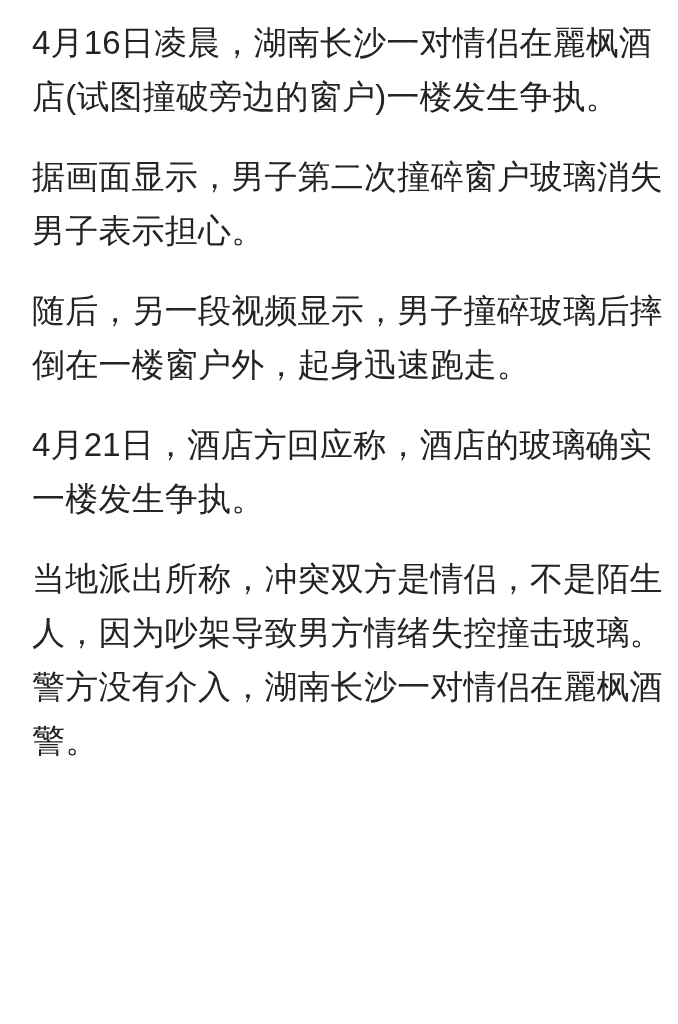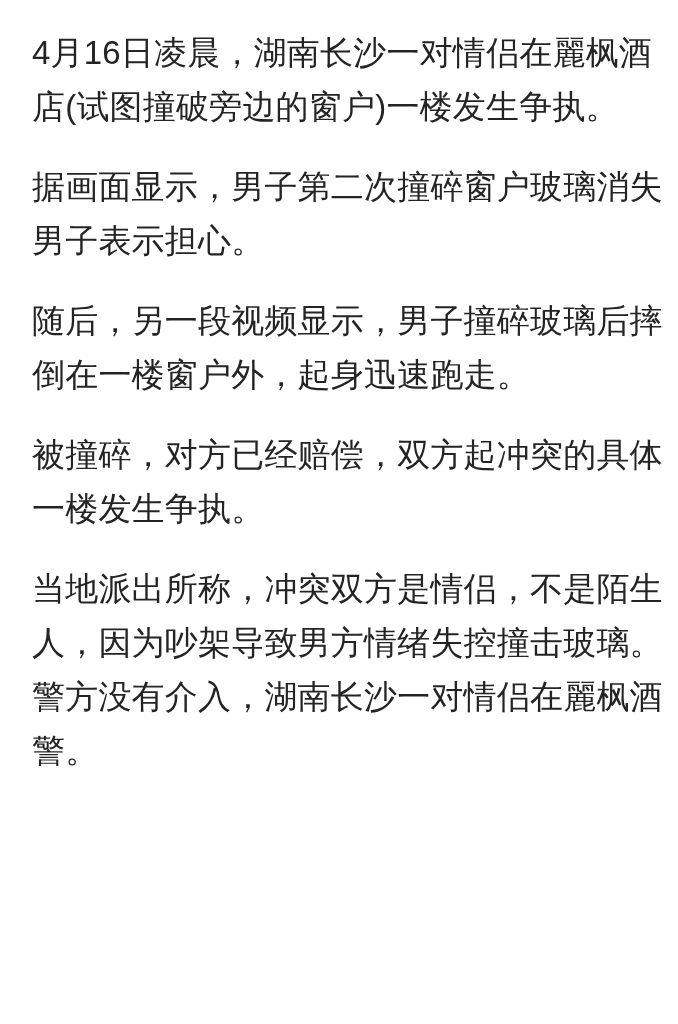--- a/index.html
+++ b/index.html
@@ -9,21 +9,21 @@
   body {
     width: 678px;
     height: 1024px;
     background: #ffffff;
     overflow: hidden;
     font-family: "Liberation Sans", "DejaVu Sans", sans-serif;
   }
   .article {
     box-sizing: border-box;
     width: 538px;
-    padding: 26px 20px 0 32px;
+    padding: 16px 20px 0 32px;
   }
   .para {
     margin: 0 0 26px 0;
   }
   .line {
     font-size: 33px;
     line-height: 54px;
     color: #242424;
     white-space: nowrap;
     letter-spacing: 0.2px;
@@ -47,21 +47,21 @@
     <div class="line">据画面显示，男子第二次撞碎窗户玻璃消失</div>
     <div class="line">男子表示担心。</div>
   </section>
 
   <section class="para">
     <div class="line">随后，另一段视频显示，男子撞碎玻璃后摔</div>
     <div class="line">倒在一楼窗户外，起身迅速跑走。</div>
   </section>
 
   <section class="para">
-    <div class="line">被撞碎，对方已经赔偿，双方起冲突的具体</div>
+    <div class="line">4月21日，酒店方回应称，酒店的玻璃确实</div>
     <div class="line">一楼发生争执。</div>
   </section>
 
   <section class="para">
     <div class="line">当地派出所称，冲突双方是情侣，不是陌生</div>
     <div class="line">人，因为吵架导致男方情绪失控撞击玻璃。</div>
     <div class="line">警方没有介入，湖南长沙一对情侣在麗枫酒</div>
     <div class="line">警。</div>
   </section>
 

